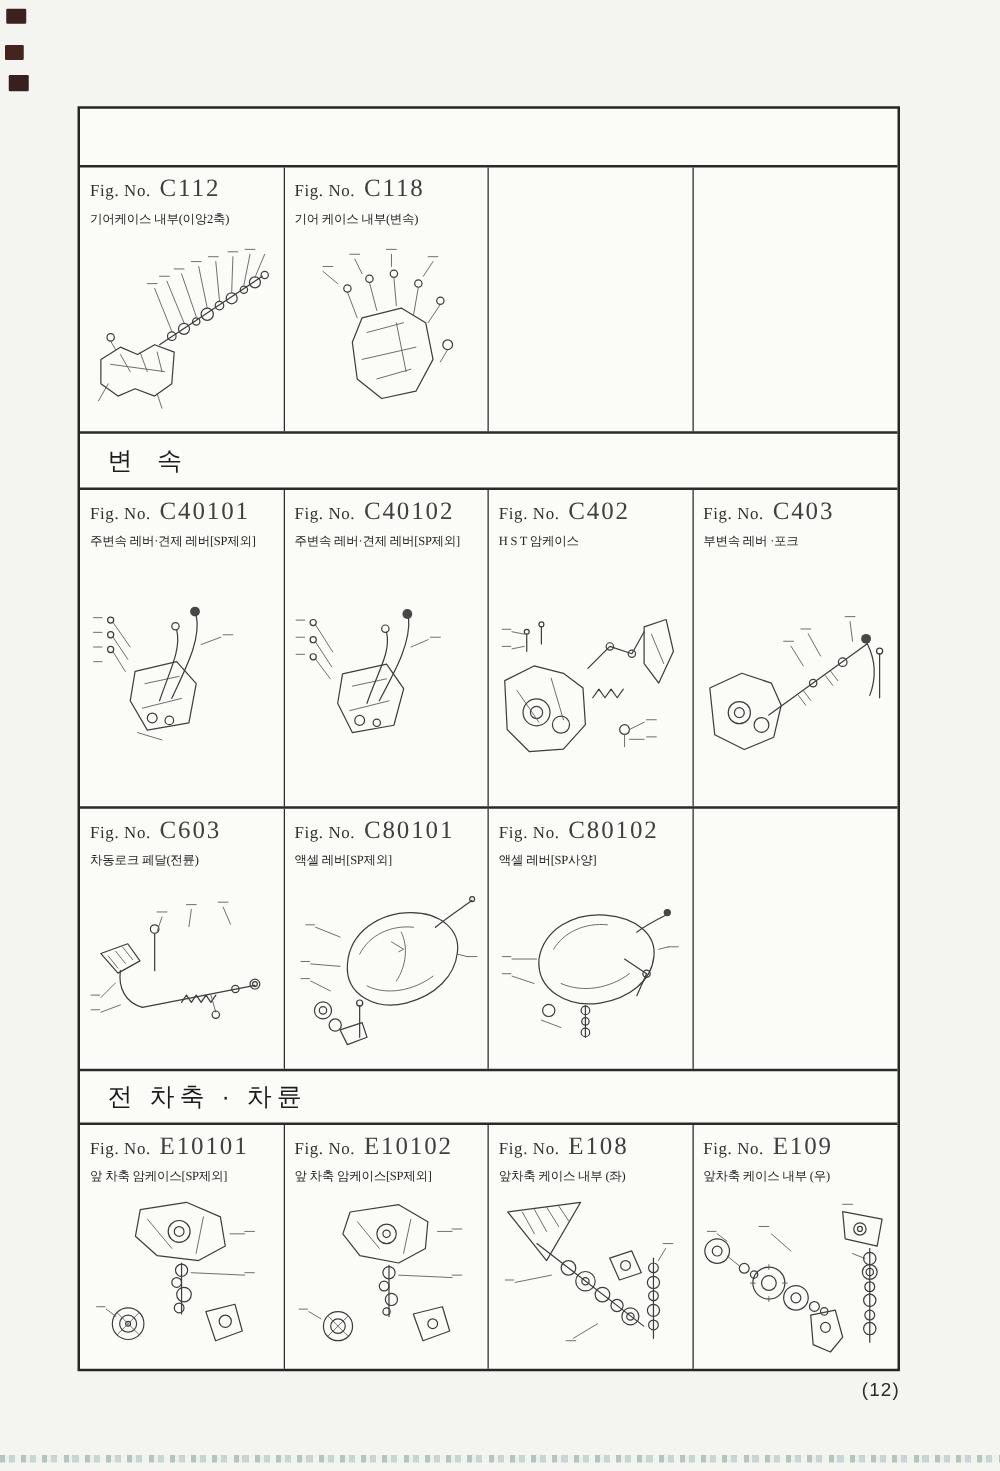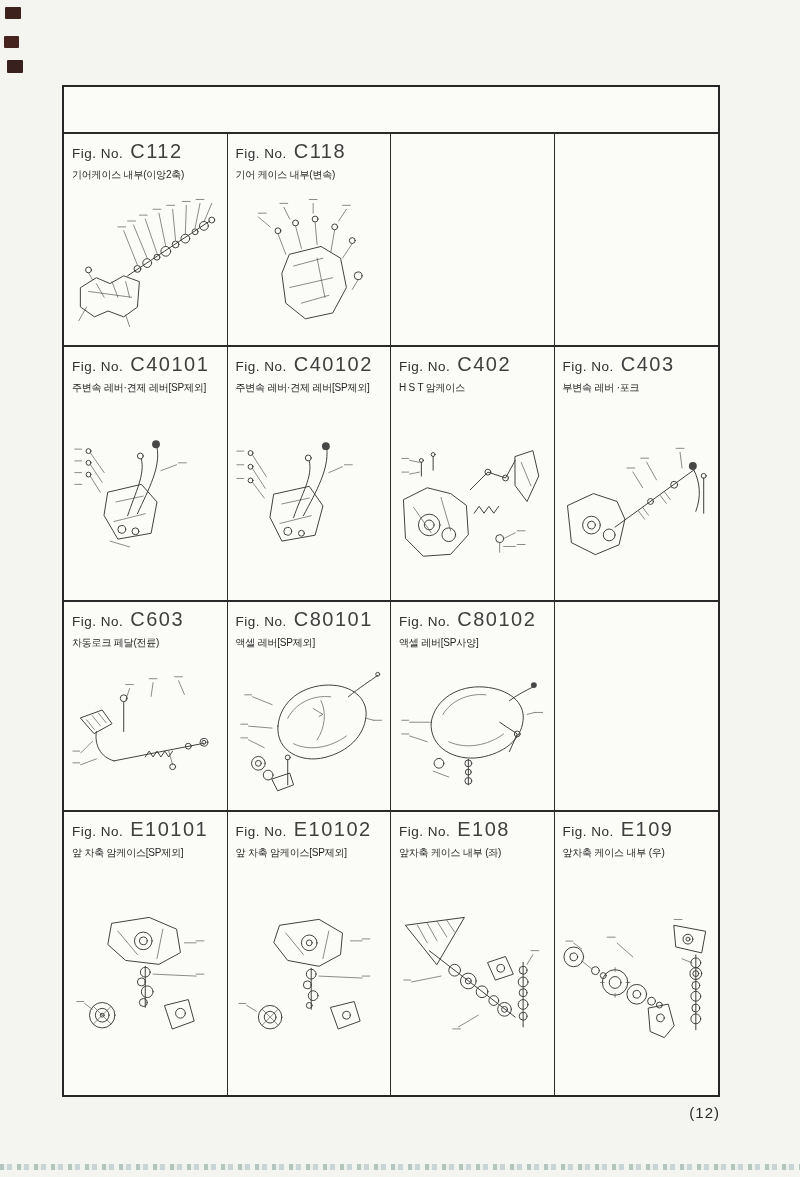--- a/index.html
+++ b/index.html
@@ -11,21 +11,21 @@
     color:#222;
   }
   
   .sheet {
     position:absolute; left:62px; top:85px; width:658px; height:1012px;
     background:#fbfbf8;
     border:2px solid #262626;
     display:flex; flex-direction:column;
   }
   .spacer-row { height:47px; border-bottom:2px solid #2a2a2a; }
-  .fig-row { display:flex; border-bottom:2px solid #2a2a2a; }
+  .fig-row { display:flex; border-bottom:2px solid #2a2a2a;font-family:Liberation Serif, serif; }
   .fig-row.r1 { height:213px; }
   .fig-row.r2 { height:255px; }
   .fig-row.r3 { height:210px; }
   .fig-row.r4 { flex:1; border-bottom:none; }
   .section-band {
     height:45px; border-bottom:2px solid #2a2a2a;
     display:flex; align-items:center; padding-left:22px;
     font-size:20px; letter-spacing:7px; color:#1c1c1c;
   }
   .cell {
@@ -120,20 +120,23 @@
           <path class="thin" d="M40,30 l-12,-10 M28,16 h8 M60,22 l-6,-12 M50,6 h8 M84,16 l0,-10 M80,2 h8 M110,24 l8,-12 M114,8 h8"></path>
           <circle class="ln" cx="130" cy="80" r="4"></circle>
             <path class="thin" d="M130,84 l-6,10"></path>
         </svg>
       </div>
     </div>
     <div class="cell"></div>
     <div class="cell"></div>
   </div>
 
+  <div class="section-band">
+    <span>변 속</span>
+  </div>
 
   <div class="fig-row r2">
     <div class="cell">
       <div class="figline">
         <span class="figprefix">Fig. No.</span>
         <span class="figcode">C40101</span>
       </div>
       <div class="figtitle">주변속 레버·견제 레버[SP제외]</div>
       <div class="diagram">
         <svg viewBox="0 0 160 140" preserveAspectRatio="xMidYMid meet">
@@ -301,20 +304,23 @@
             <circle class="ln" cx="76" cy="122" r="3.5"></circle>
           <circle class="ln" cx="46" cy="104" r="5"></circle>
             <path class="thin" d="M40,112 l16,6"></path>
           <path class="thin" d="M8,60h7 M8,74h7 M16,62 l20,0 M16,76 l18,6 M144,52h8 M136,54 l8,-2"></path>
         </svg>
       </div>
     </div>
     <div class="cell"></div>
   </div>
 
+  <div class="section-band" style="height:43px; letter-spacing:4px;">
+    <span>전 차축 · 차륜</span>
+  </div>
 
   <div class="fig-row r4">
     <div class="cell">
       <div class="figline">
         <span class="figprefix">Fig. No.</span>
         <span class="figcode">E10101</span>
       </div>
       <div class="figtitle">앞 차축 암케이스[SP제외]</div>
       <div class="diagram">
         <svg viewBox="0 0 160 140" preserveAspectRatio="xMidYMid meet">

